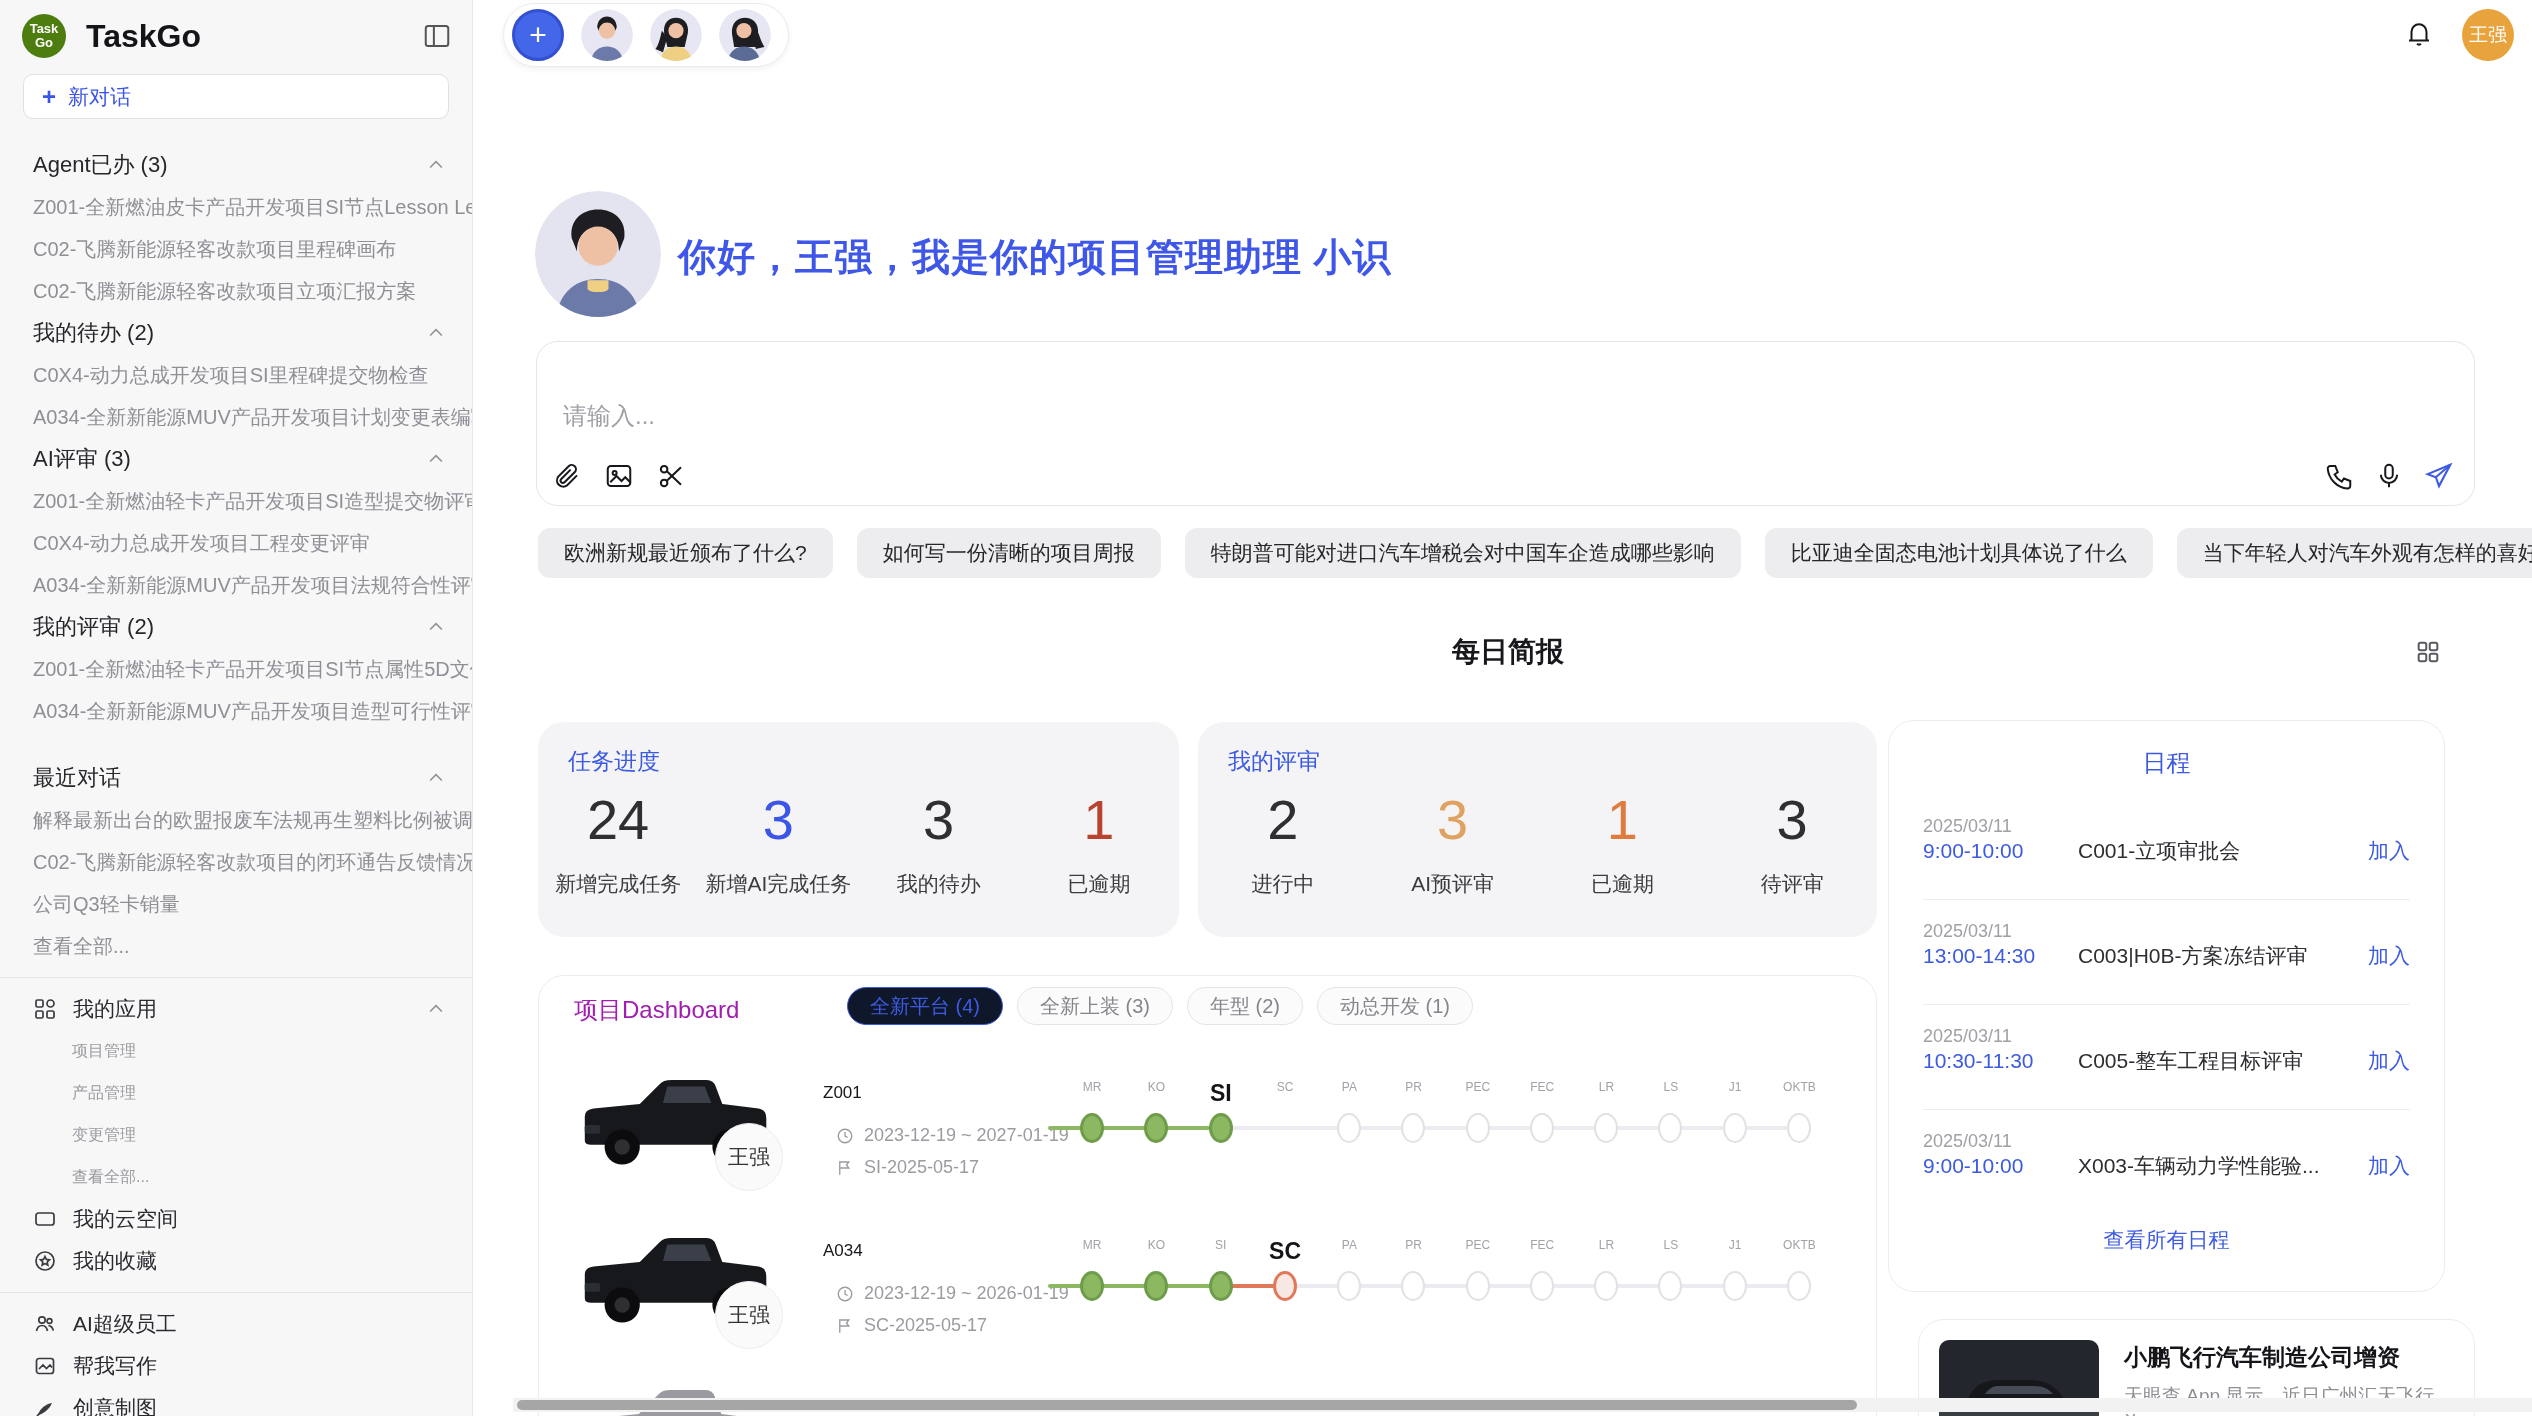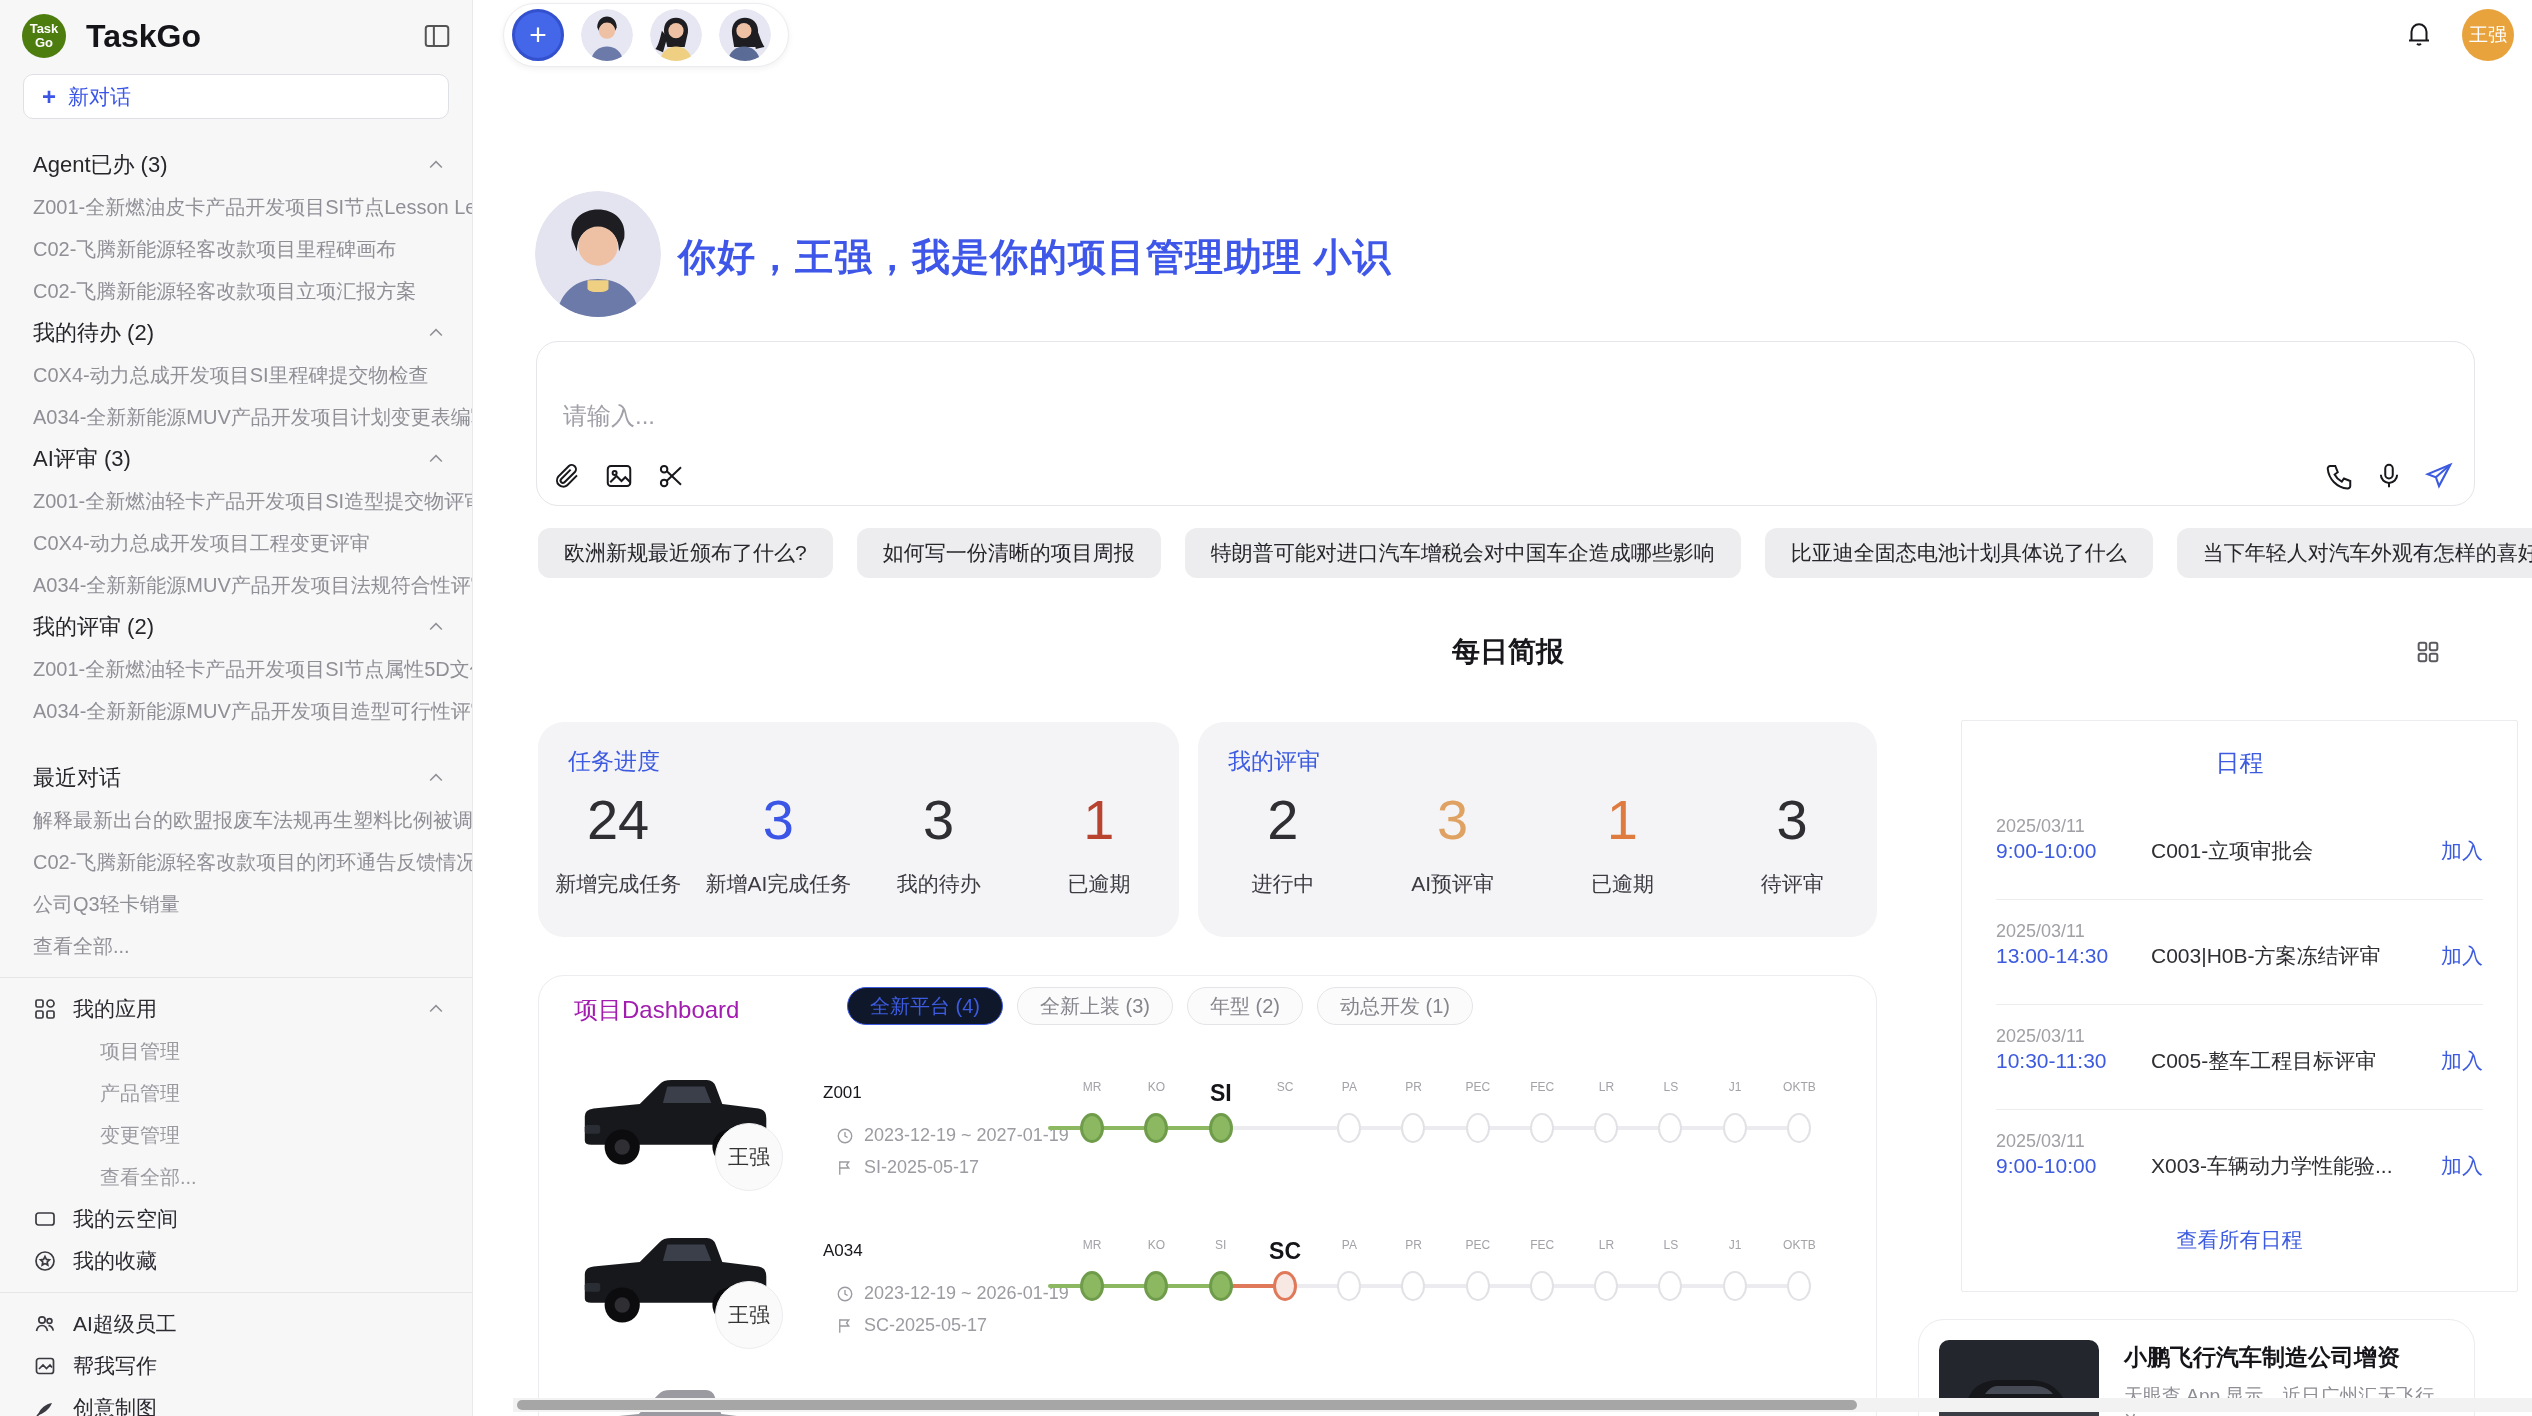--- a/index.html
+++ b/index.html
@@ -21,21 +21,21 @@
               color:#3b55e6; font-size:21px; cursor:pointer; }
   .new-chat .plus { font-size:24px; margin-right:12px; font-weight:bold; }
   .sb-row { height:42px; display:flex; align-items:center; padding:0 26px 0 33px;
             white-space:nowrap; overflow:hidden; }
   .sb-header { color:#26262b; font-size:22px; }
   .sb-header .hd-label { flex:1; }
   .sb-item { color:#8f8f96; font-size:20px; cursor:pointer; }
   .sb-divider { height:1px; background:#e6e6e9; margin:10px 0; }
   .sb-app-row { color:#2a2a30; font-size:21px; cursor:pointer; }
   .sb-app-row .sb-ic { width:26px; margin-right:14px; display:flex; align-items:center; color:#3a3a40; }
-  .sb-sub { padding-left:100px; color:#9a9aa0; font-size:20px; cursor:pointer; }
+  .sb-sub { padding-left:72px; color:#9a9aa0; font-size:16px; cursor:pointer; }
   .chev { color:#8f8f96; }
   .mt25 { margin-top:25px; }
 
   
   .topbar-pill { position:absolute; left:503px; top:3px; width:286px; height:64px;
                  background:#fff; border:1px solid #ececf0; border-radius:32px;
                  box-shadow:0 2px 6px rgba(0,0,0,.06); display:flex; align-items:center; padding:0 8px; }
   .add-session { width:52px; height:52px; border-radius:50%; background:#4466e8;
                  border:3px solid #3350cf; color:#fff; display:flex; align-items:center;
                  justify-content:center; font-size:30px; cursor:pointer; }
@@ -106,22 +106,22 @@
   .ms-dots { position:absolute; left:521px; top:52px; height:30px; width:772px; }
   .ms-line { position:absolute; top:13px; height:4px; border-radius:2px; }
   .line-gray { background:#ececf0; } .line-green { background:#8cb862; } .line-orange { background:#e0795a; }
   .dot { position:absolute; top:0; width:24px; height:30px; border-radius:50%; background:#fff;
          border:2px solid #e2e2e6; }
   .dot.done { background:#8cb862; border:3px solid #6f9c4a; }
   .dot.overdue { background:#f7e8e4; border:3px solid #e0795a; }
   .truck-sliver { position:absolute; left:573px; top:1380px; width:202px; height:110px; }
 
   
-  .sched-card { position:absolute; left:1961px; top:720px; width:557px; height:572px;
-                background:#fff; border:1px solid #ececf0; border-radius:2px; }
+  .sched-card { position:absolute; left:1888px; top:720px; width:557px; height:572px;
+                background:#fff; border:1px solid #ececf0; border-radius:26px; }
   .sched-title { position:absolute; left:0; right:0; top:26px; text-align:center;
                  font-size:24px; color:#3d5be0; }
   .s-entry { position:absolute; left:34px; right:34px; }
   .s-date { font-size:18px; color:#a0a0a6; }
   .s-row { display:flex; align-items:center; }
   .s-time { width:155px; font-size:21px; color:#3d5be0; }
   .s-name { flex:1; font-size:21px; color:#2e2e33; white-space:nowrap; overflow:hidden; }
   .s-join { font-size:21px; color:#3d5be0; cursor:pointer; }
   .s-div { position:absolute; left:34px; right:34px; height:1px; background:#ededf0; }
   .sched-footer { position:absolute; left:0; right:0; top:1244px; text-align:center;

